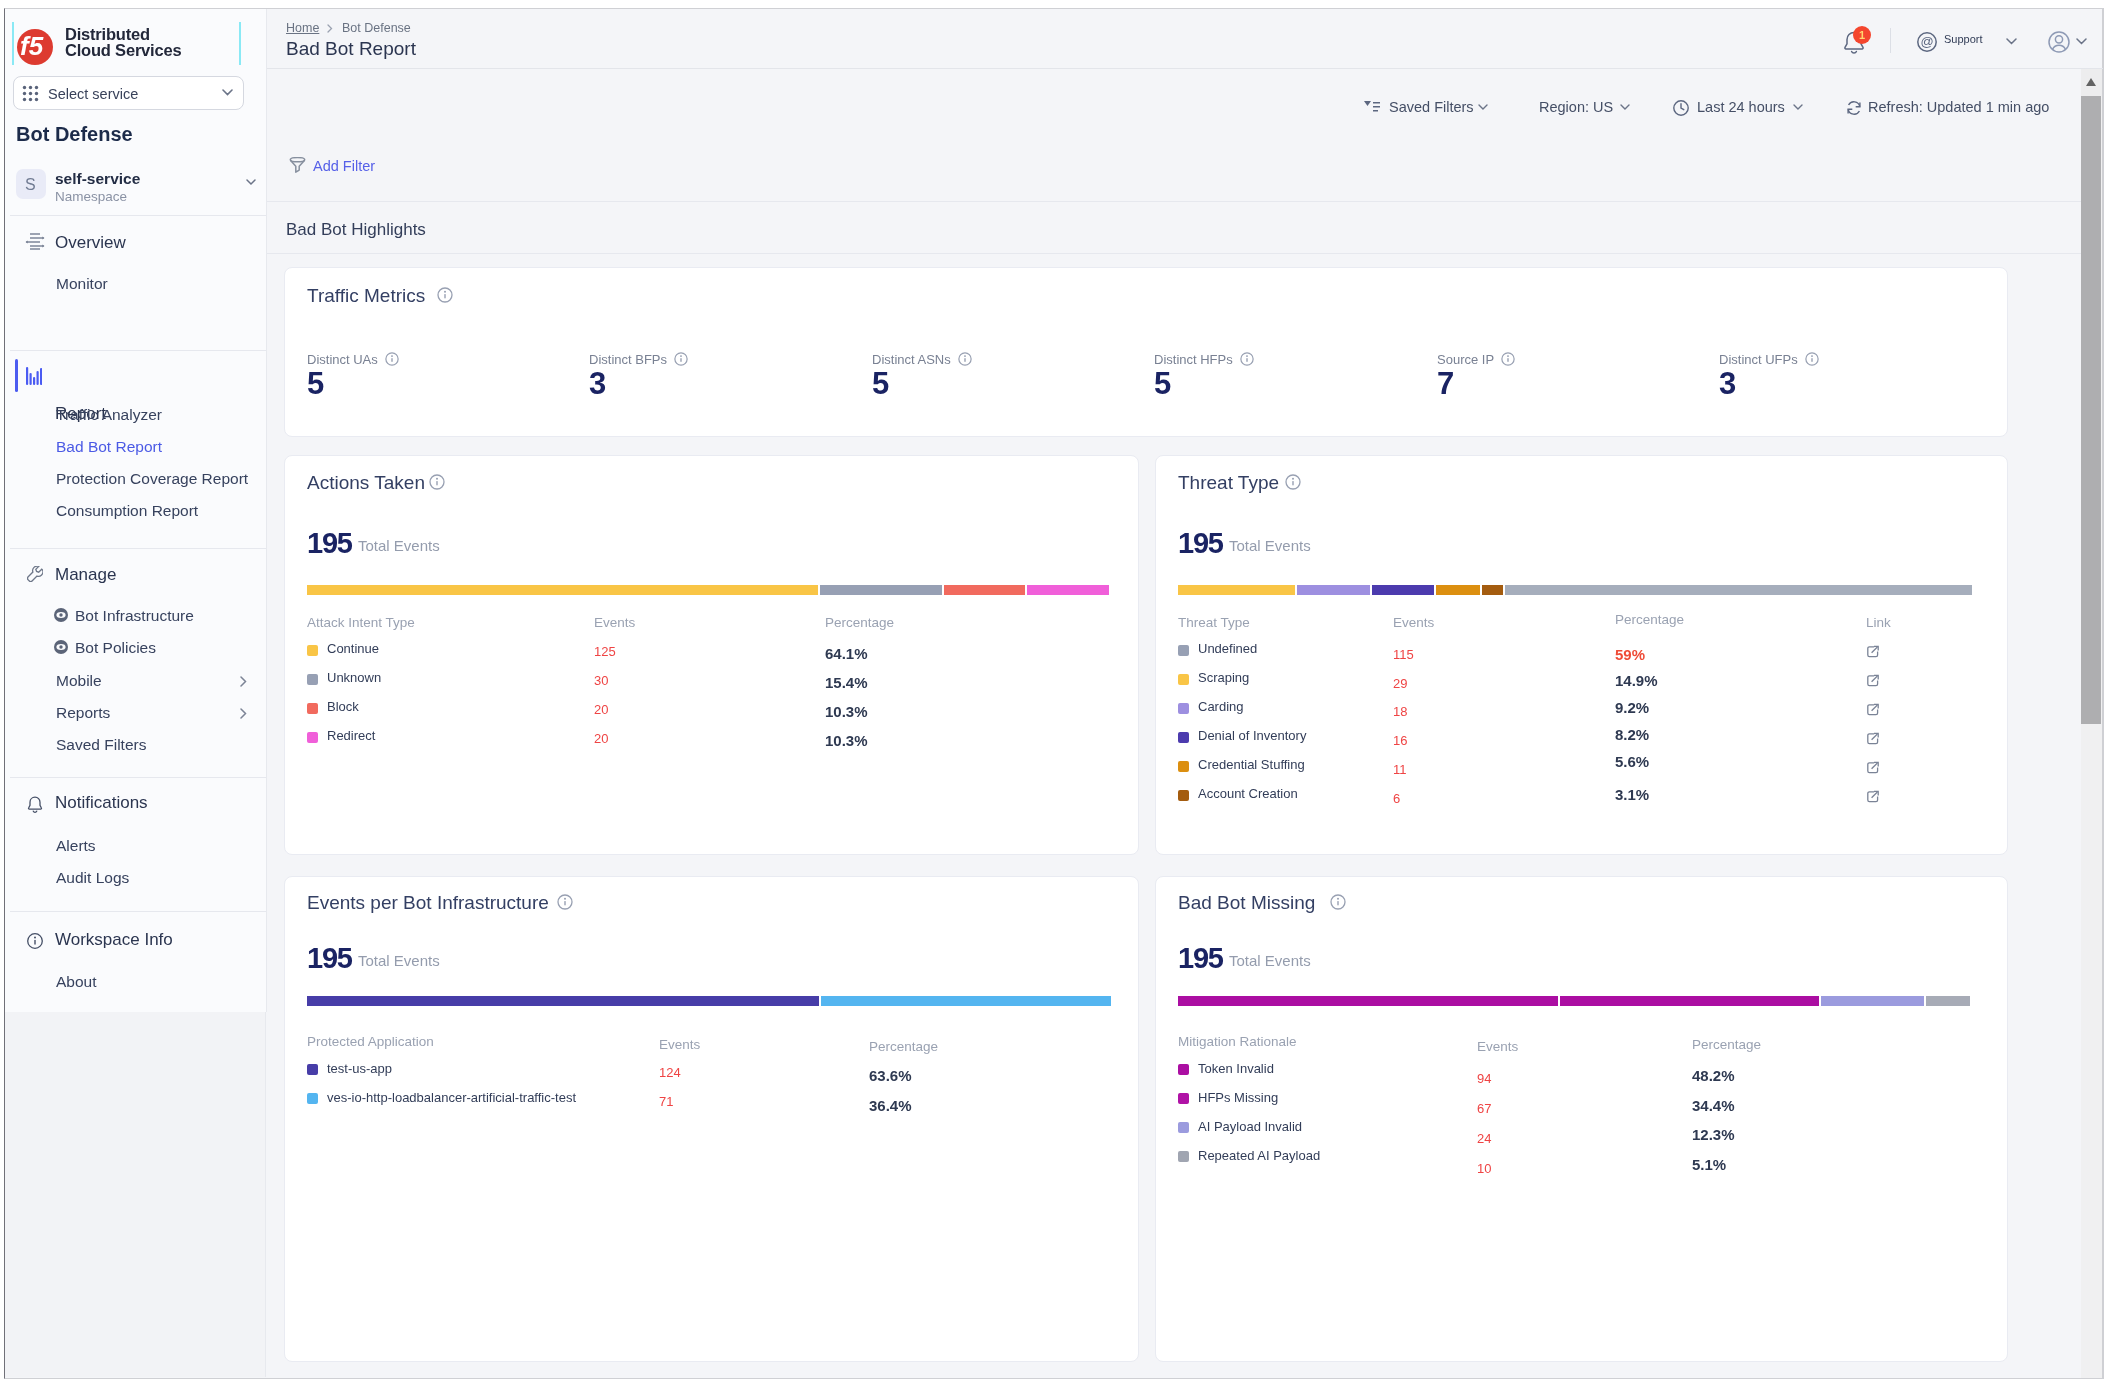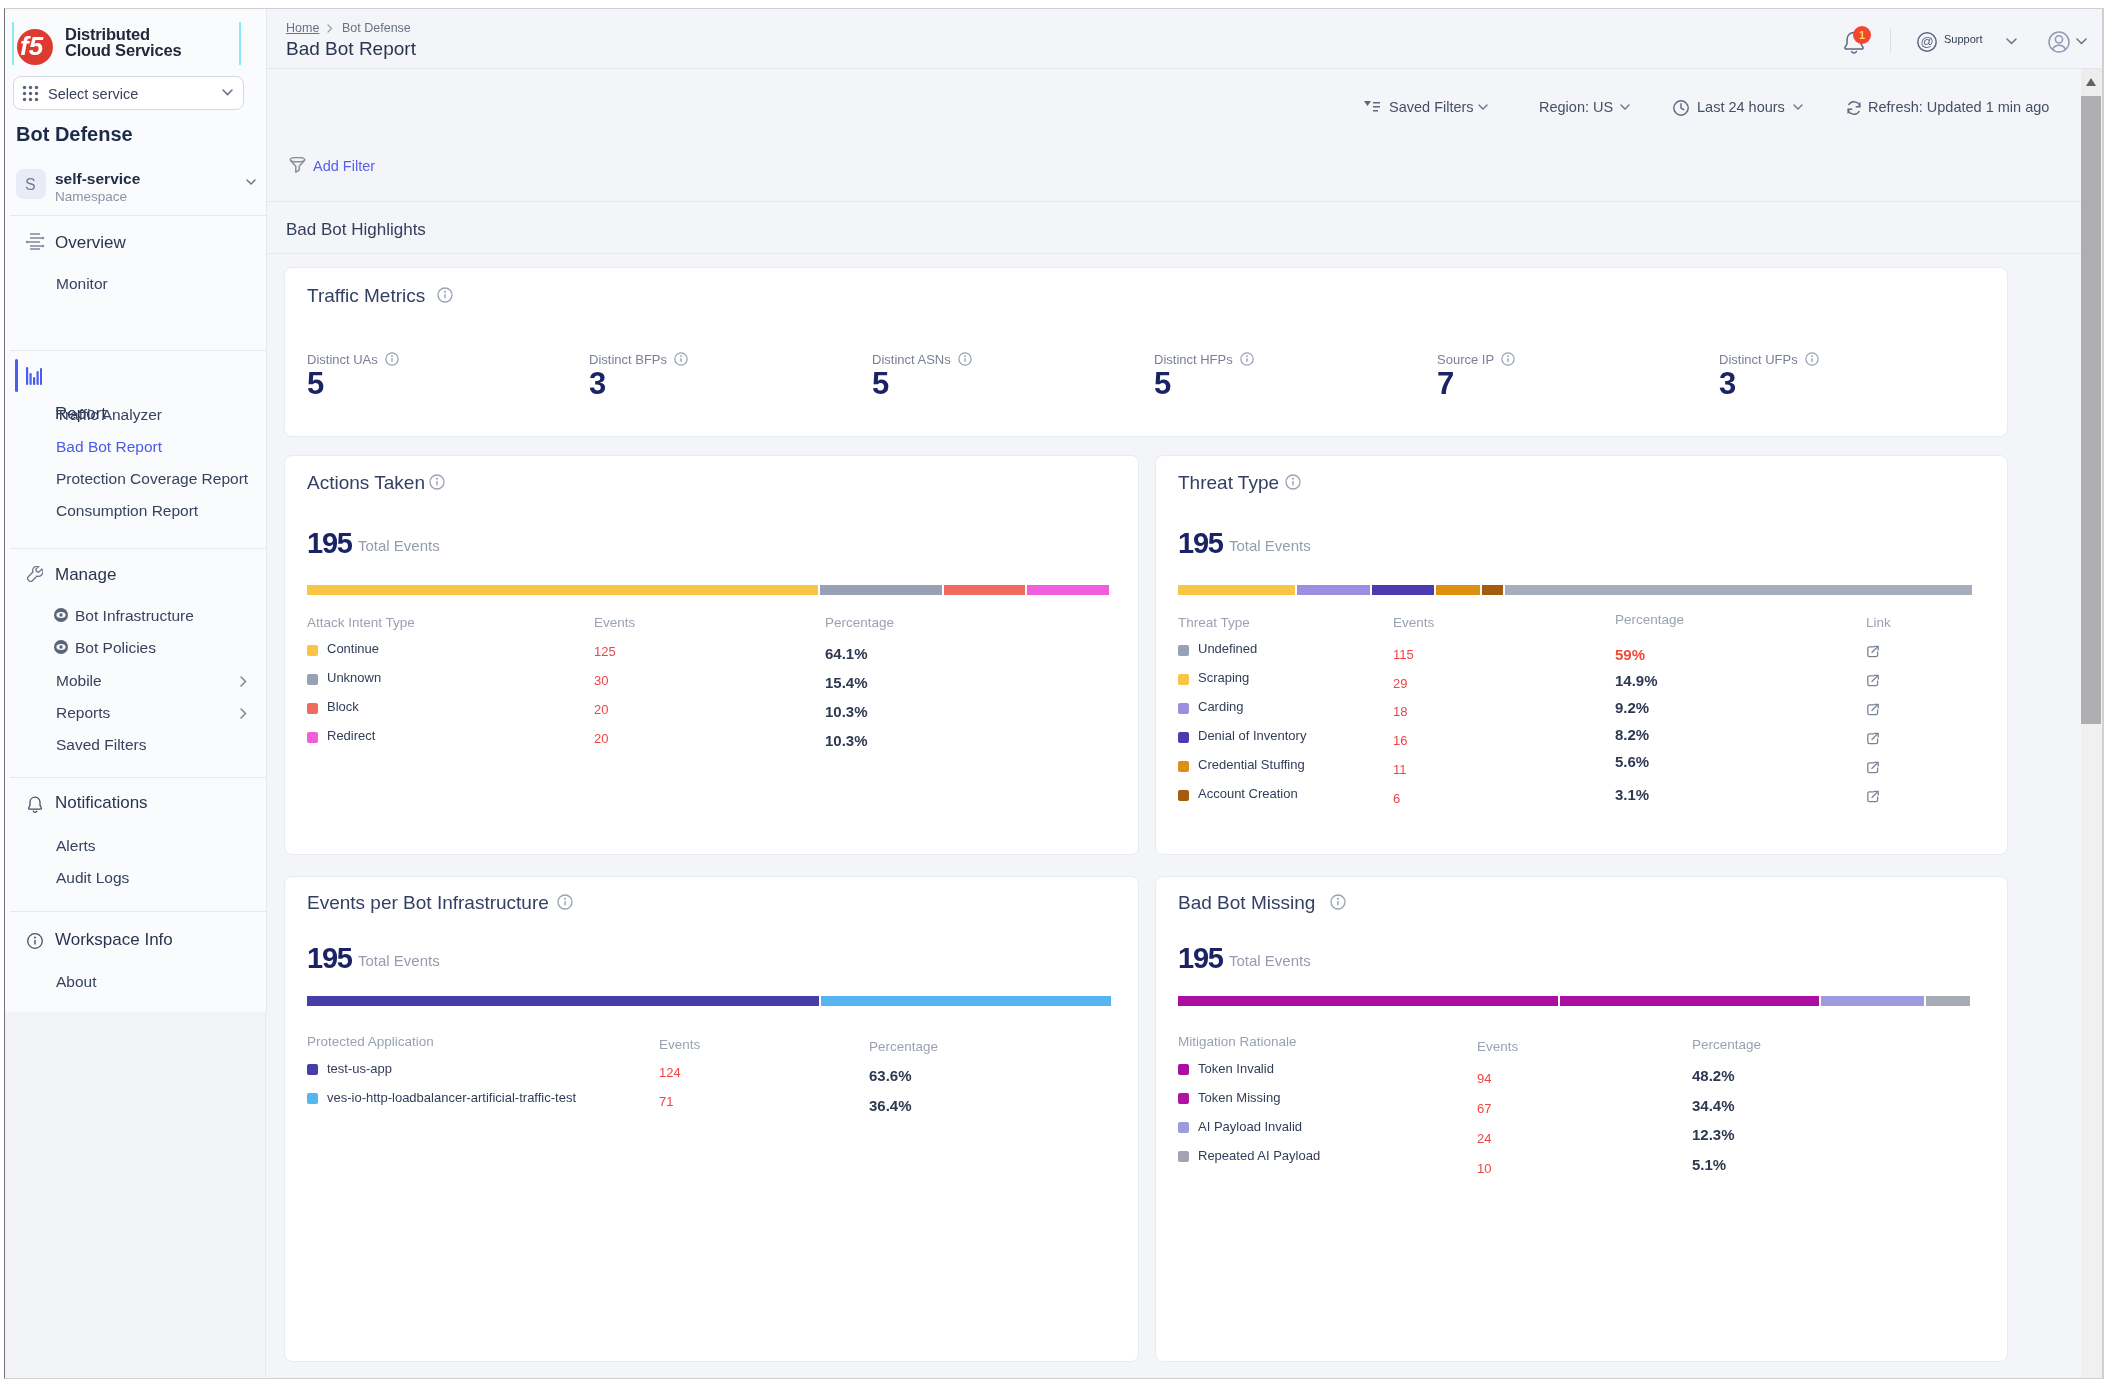--- a/index.html
+++ b/index.html
@@ -403,21 +403,21 @@
 <span class="seg" style="width:380px;background:#ab0ea2;margin-right:2px;"></span><span class="seg" style="width:259px;background:#ab0ea2;margin-right:2px;"></span><span class="seg" style="width:103px;background:#9b9bde;margin-right:2px;"></span><span class="seg" style="width:44px;background:#a7abb6;"></span>
 </div>
 <div class="a th" style="left:1178px;top:1035px;">Mitigation Rationale</div>
 <div class="a th" style="left:1477px;top:1040px;">Events</div>
 <div class="a th" style="left:1692px;top:1038px;">Percentage</div>
 <div class="sw" style="left:1178px;top:1064px;background:#ab0ea2;"></div>
 <div class="a tl" style="left:1198px;top:1062px;">Token Invalid</div>
 <div class="a tv" style="left:1477px;top:1072px;">94</div>
 <div class="a tp" style="left:1692px;top:1068px;">48.2%</div>
 <div class="sw" style="left:1178px;top:1093px;background:#b012a6;"></div>
-<div class="a tl" style="left:1198px;top:1091px;">Token Missing</div>
+<div class="a tl" style="left:1198px;top:1091px;">HFPs Missing</div>
 <div class="a tv" style="left:1477px;top:1102px;">67</div>
 <div class="a tp" style="left:1692px;top:1098px;">34.4%</div>
 <div class="sw" style="left:1178px;top:1122px;background:#9b9bde;"></div>
 <div class="a tl" style="left:1198px;top:1120px;">AI Payload Invalid</div>
 <div class="a tv" style="left:1477px;top:1132px;">24</div>
 <div class="a tp" style="left:1692px;top:1127px;">12.3%</div>
 <div class="sw" style="left:1178px;top:1151px;background:#a0a5b1;"></div>
 <div class="a tl" style="left:1198px;top:1149px;">Repeated AI Payload</div>
 <div class="a tv" style="left:1477px;top:1162px;">10</div>
 <div class="a tp" style="left:1692px;top:1157px;">5.1%</div>

